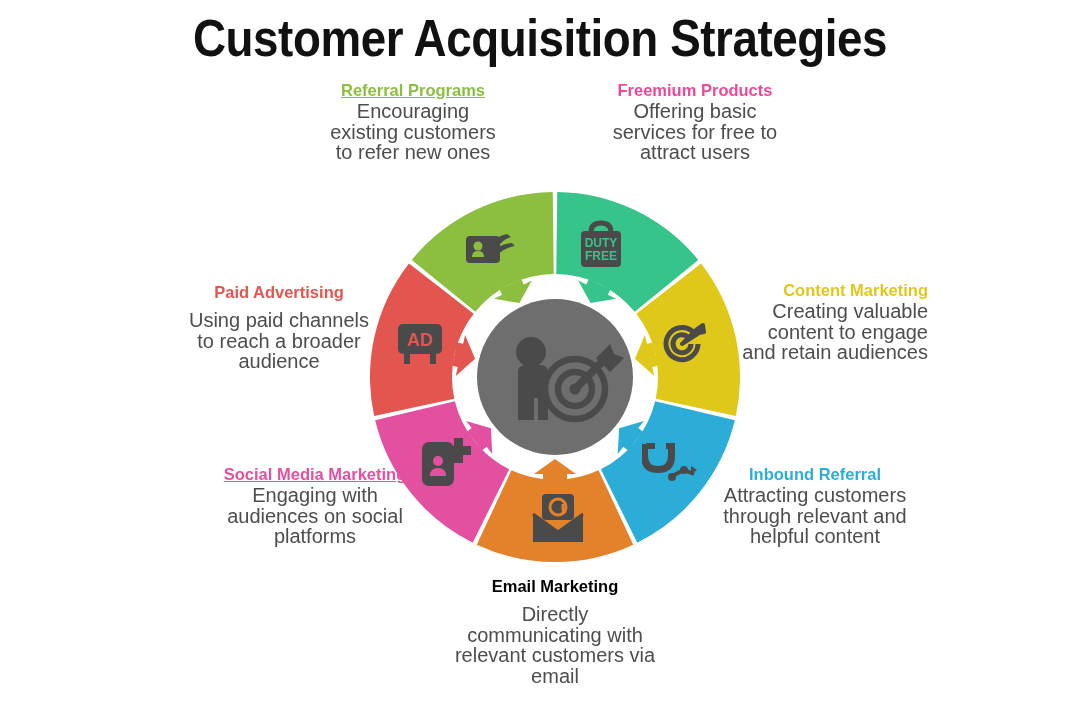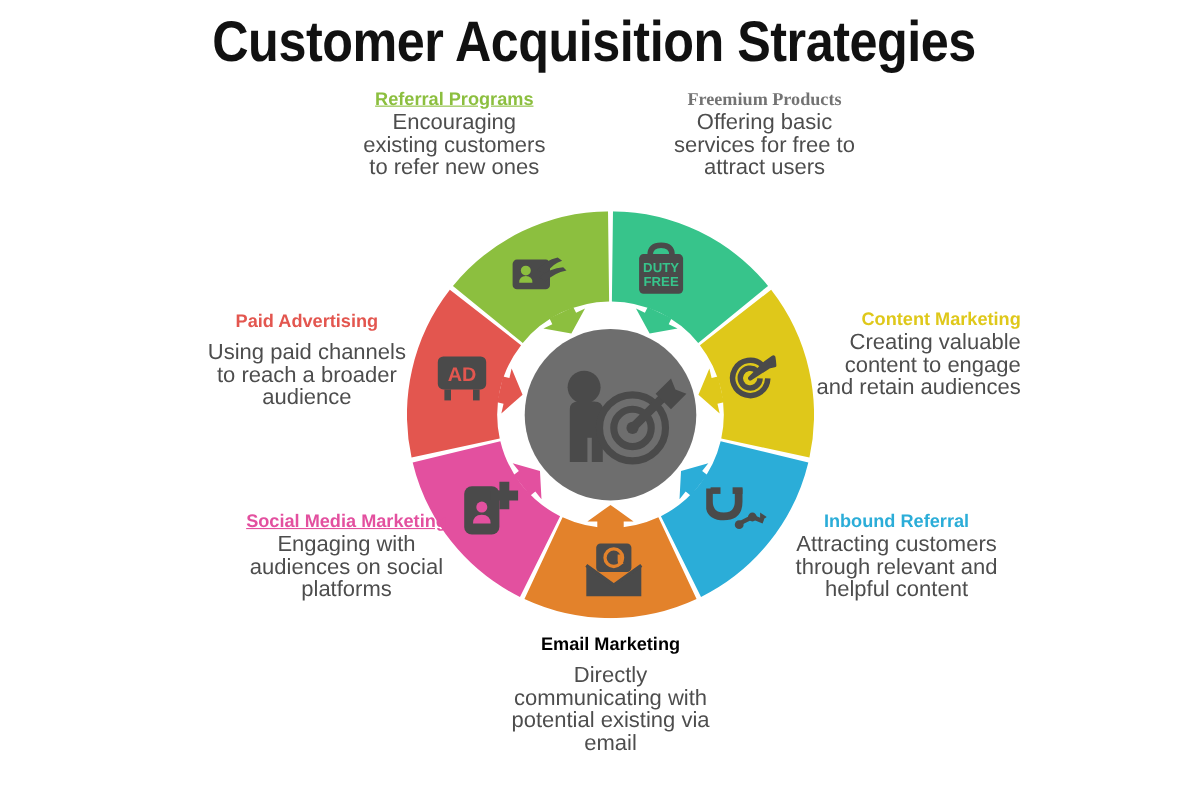--- a/index.html
+++ b/index.html
@@ -187,37 +187,37 @@
 
 </div>
 </div>
 
 <div class="label-block" id="lbl-referral">
   <div class="label-title" style="color: rgb(140, 191, 63); text-decoration: underline;">Referral Programs</div>
   <div class="label-desc">Encouraging existing customers to refer new ones</div>
 </div>
 
 <div class="label-block" id="lbl-freemium">
-  <div class="label-title" style="color: #737373; font-family: Liberation Serif, serif;">Freemium Products</div>
+  <div class="label-title" style="color: #ec4899;">Freemium Products</div>
   <div class="label-desc">Offering basic services for free to attract users</div>
 </div>
 
 <div class="label-block" id="lbl-content">
   <div class="label-title" style="color: rgb(223, 200, 26);">Content Marketing</div>
   <div class="label-desc">Creating valuable content to engage and retain audiences</div>
 </div>
 
 <div class="label-block" id="lbl-inbound">
   <div class="label-title" style="color: rgb(43, 173, 216);">Inbound Referral</div>
   <div class="label-desc">Attracting customers through relevant and helpful content</div>
 </div>
 
 <div class="label-block" id="lbl-email">
   <div class="label-title" style="color: #000000;">Email Marketing</div>
-  <div class="label-desc">Directly communicating with potential existing via email</div>
+  <div class="label-desc">Directly communicating with relevant customers via email</div>
 </div>
 
 <div class="label-block" id="lbl-social">
   <div class="label-title" style="color: rgb(227, 80, 159); text-decoration: underline;">Social Media Marketing</div>
   <div class="label-desc">Engaging with audiences on social platforms</div>
 </div>
 
 <div class="label-block" id="lbl-paid">
   <div class="label-title" style="color: rgb(227, 86, 79);">Paid Advertising</div>
   <div class="label-desc">Using paid channels to reach a broader audience</div>

